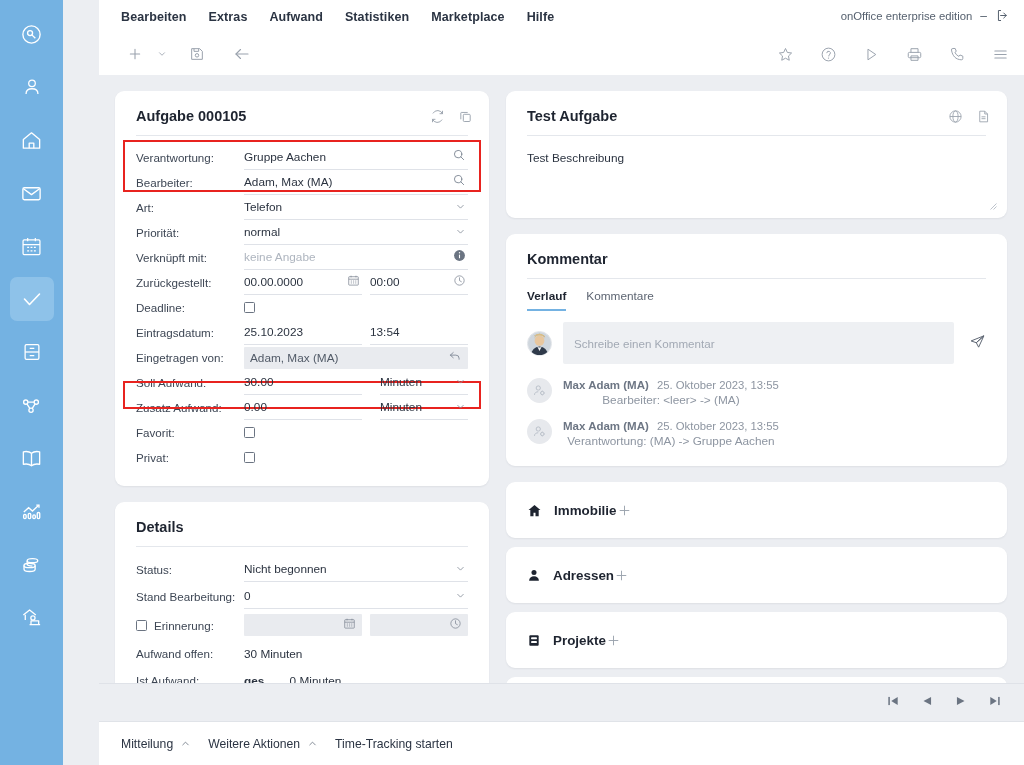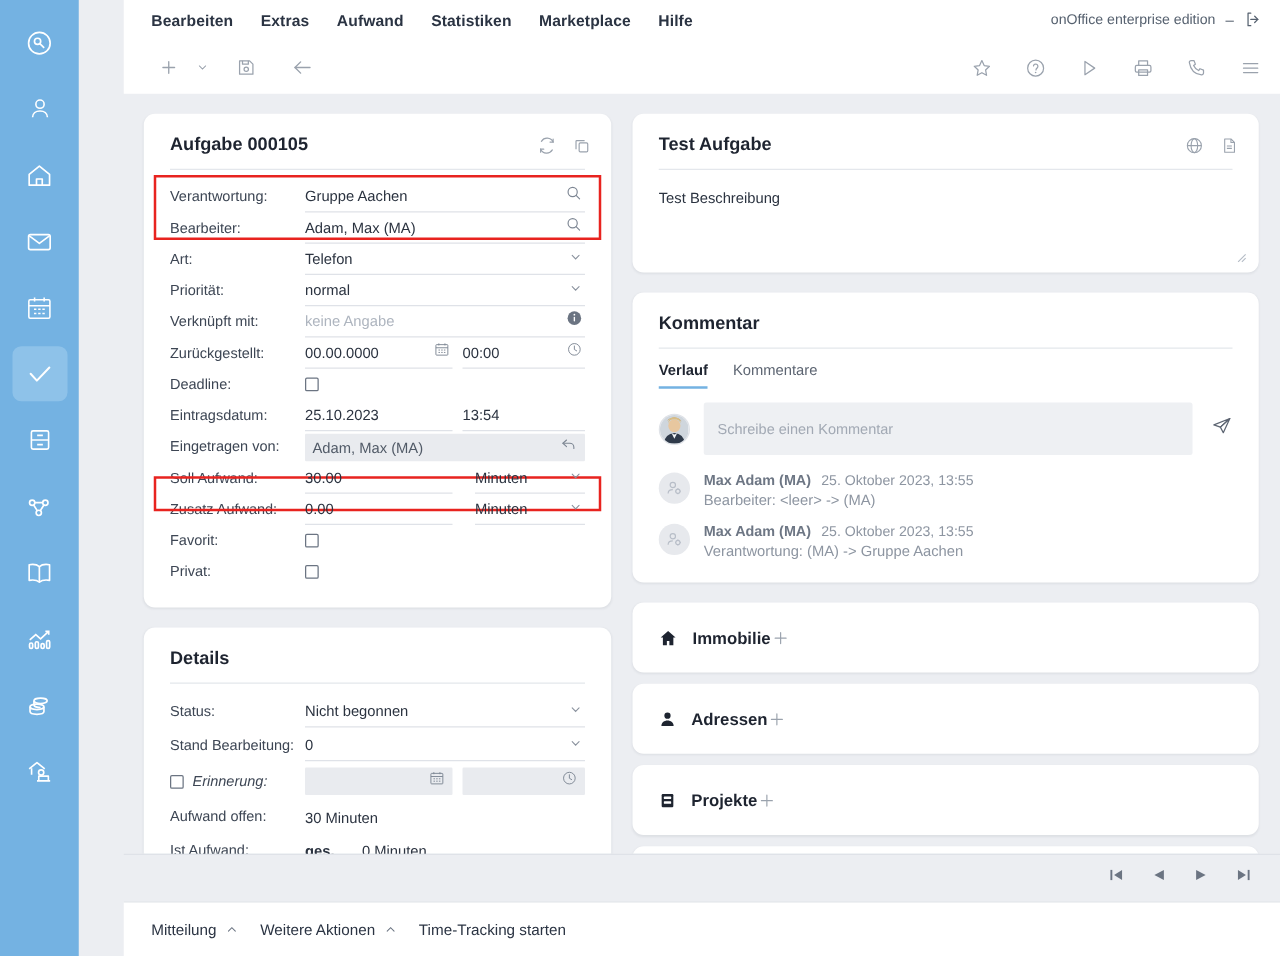--- a/index.html
+++ b/index.html
@@ -127,21 +127,21 @@
   .avatar {
     width: 25px; height: 25px; border-radius: 50%; flex: 0 0 25px;
     overflow: hidden; border: 1px solid #e0e3e8;
   }
   .cmt-input {
     flex: 1; height: 42px; background: #eef0f3; border-radius: 2px;
     display: flex; align-items: center; padding: 0 11px;
     font-size: 11.6px; color: #a2a9b4;
   }
   .send-icon { cursor: pointer; padding-left: 4px; }
-  .log-item { display: flex; gap: 11px; padding: 0 21px 12px 21px; }
+  .log-item { display: flex; gap: 11px; padding: 0 21px 12px 21px; text-align: center; }
   .log-av {
     width: 25px; height: 25px; border-radius: 50%; flex: 0 0 25px;
     background: #e7e9ed; display: flex; align-items: center; justify-content: center;
   }
   .log-body { padding-top: 1px; }
   .log-head { font-size: 11.3px; color: #8d95a1; }
   .log-head b { color: #6d7684; font-weight: bold; font-size: 11.5px; }
   .log-txt { font-size: 11.8px; color: #8d95a1; margin-top: 2px; }
 
   .accordion {
@@ -561,21 +561,21 @@
                 <span class="ftext">0</span>
                 <span class="ficon">
                   <svg width="11" height="11" viewBox="0 0 24 24" fill="none" stroke="#8a929e" stroke-width="1.9" stroke-linecap="round">
                       <path d="M6 9.5l6 6 6-6"></path>
                     </svg>
                 </span>
               </div>
             </div>
 
             <div class="frow" style="height:30px;">
-              <div class="flabel" style="display:flex;align-items:center;gap:7px;font-style:italic;">
+              <div class="flabel" style="display:flex;align-items:center;gap:7px;">
                 <span class="cb"></span>
                 <span>Erinnerung:</span>
               </div>
               <div class="fhalf greyfield" style="height:22px;">
                 <span class="ficon" style="right:6px;">
                   <svg width="13" height="13" viewBox="0 0 24 24" fill="none" stroke="#7d8693" stroke-width="1.4">
                       <rect x="3.2" y="5" width="17.6" height="15.5" rx="1"></rect>
                       <path d="M3.2 9.6h17.6M7.5 3.2v3M16.5 3.2v3"></path>
                       <path d="M7 13h2.2M11 13h2.2M15 13h2.2M7 16.5h2.2M11 16.5h2.2M15 16.5h2.2"></path>
                     </svg>

